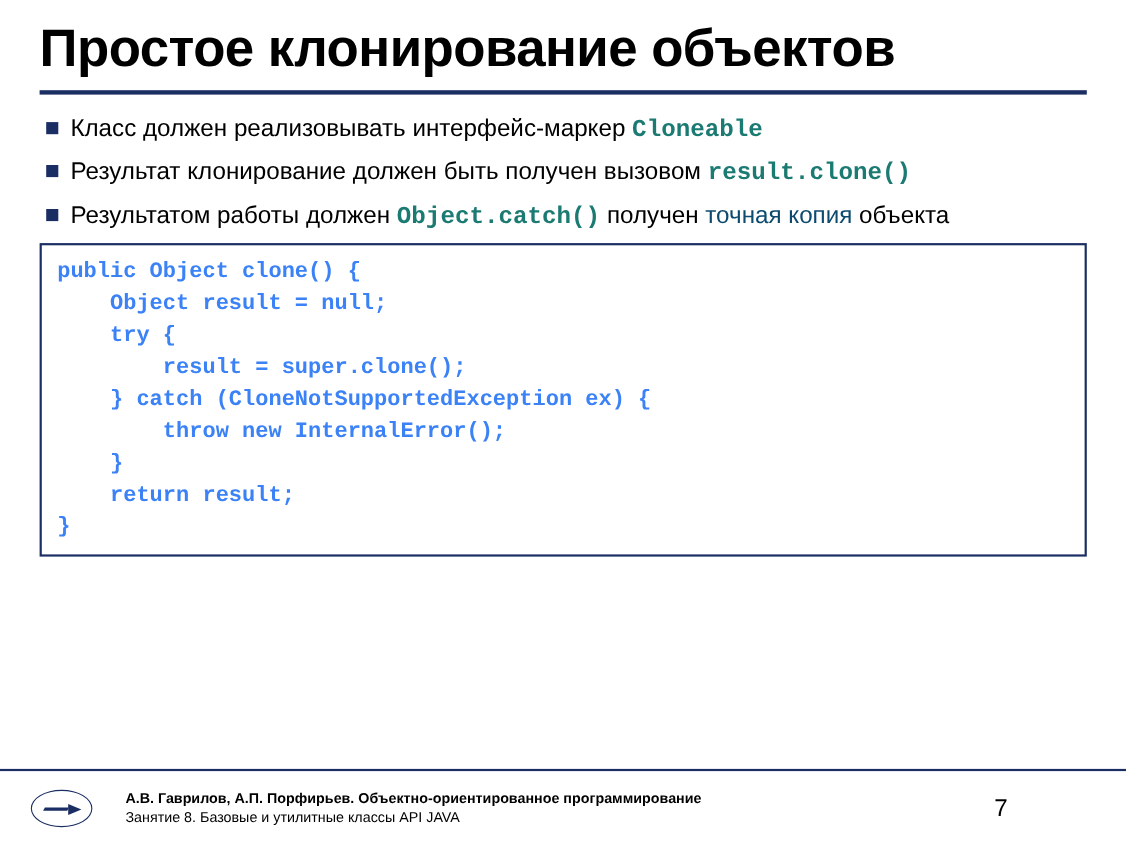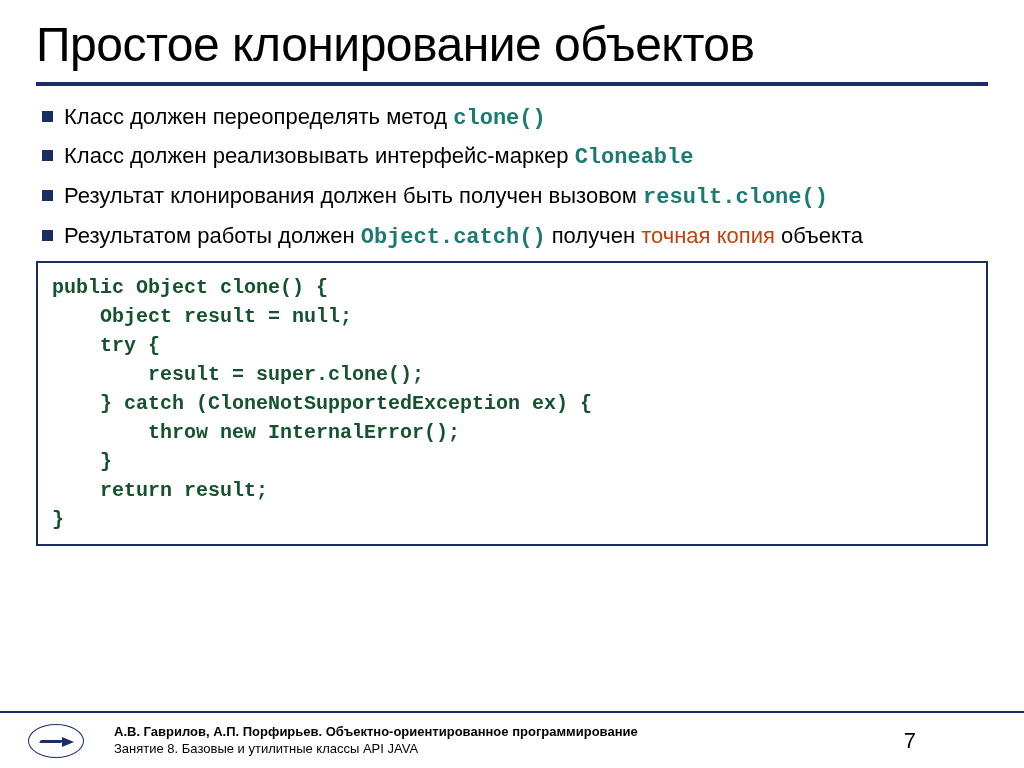--- a/index.html
+++ b/index.html
@@ -1,50 +1,47 @@
 <!DOCTYPE html>
 <html><head>
 <meta charset="utf-8">
 <style>
   * { box-sizing: border-box; margin: 0; padding: 0; }
   html, body { width: 1024px; height: 768px; background: #fff; font-family: Arial, Helvetica, sans-serif; }
   .slide { width: 1024px; height: 768px; position: relative; padding: 18px 36px 0 36px; }
-  .title { font-size: 48px; font-weight: 400; color: #000; line-height: 1.12; letter-spacing: -0.5px; }
+  .title { font-size: 48px; font-weight: 700; color: #000; line-height: 1.12; letter-spacing: -0.5px; }
   .hr { height: 4px; background: #1b2e63; margin-top: 10px; margin-bottom: 16px; }
   ul.bullets { list-style: none; padding-left: 4px; }
   ul.bullets > li { font-size: 22px; color: #000; line-height: 1.35; margin-bottom: 8px; padding-left: 24px; position: relative; }
   ul.bullets > li::before { content: ""; position: absolute; left: 2px; top: 9px; width: 11px; height: 11px; background: #1b2e63; }
   .code-inline { font-family: "Courier New", Courier, monospace; font-weight: 700; color: #1b7a72; }
-  .accent { color: #c2410c; }
-  .code-box { border: 2px solid #1b2e63; padding: 10px 14px 10px 14px; margin-top: 8px; font-family: "Courier New", Courier, monospace; font-size: 20px; font-weight: 700; line-height: 1.45; color: #14532d; white-space: pre; }
-  .footer { position: absolute; left: 0; right: 0; bottom: 0; height: 57px; border-top: 2px solid #1b2e63; display: flex; align-items: center; padding: 12px 28px; }
+  .accent { color: #0c4a6e; }
+  .code-box { border: 2px solid #1b2e63; padding: 10px 14px 10px 14px; margin-top: 8px; font-family: "Courier New", Courier, monospace; font-size: 20px; font-weight: 700; line-height: 1.45; color: #3b82f6; white-space: pre; }
+  .footer { position: absolute; left: 0; right: 0; bottom: 0; height: 69px; border-top: 2px solid #1b2e63; display: flex; align-items: center; padding: 12px 28px; }
   .logo { width: 56px; height: 34px; border: 1px solid #1b2e63; border-radius: 50%; display: flex; align-items: center; justify-content: center; margin-right: 30px; }
   .logo-inner { width: 40px; height: 12px; position: relative; }
   .logo-inner::before { content: ""; position: absolute; left: 4px; top: 5px; width: 22px; height: 3px; background: #1b2e63; transform: skewX(-30deg); }
   .logo-inner::after { content: ""; position: absolute; right: 2px; top: 2px; width: 0; height: 0; border-left: 12px solid #1b2e63; border-top: 5px solid transparent; border-bottom: 5px solid transparent; }
   .footer-text { font-size: 13px; line-height: 1.25; color: #000; flex: 1; }
   .footer-text .bold { font-weight: 700; }
   .page-num { font-size: 22px; color: #000; margin-left: 20px; margin-right: 80px; }
 </style>
 </head>
 <body>
 
 <div class="slide">
   <h1 class="title">Простое клонирование объектов</h1>
   <div class="hr"></div>
 
   <ul class="bullets">
     <li>
-      <span>Класс должен переопределять метод </span><span class="code-inline">clone()</span>
-    </li>
-    <li>
       <span>Класс должен реализовывать интерфейс-маркер </span><span class="code-inline">Cloneable</span>
     </li>
     <li>
-      <span>Результат клонирования должен быть получен вызовом </span><span class="code-inline">result.clone()</span>
+      <span>Результат клонирование должен быть получен вызовом </span><span class="code-inline">result.clone()</span>
     </li>
     <li>
       <span>Результатом работы должен </span><span class="code-inline">Object.catch()</span><span> получен </span><span class="accent">точная копия</span><span> объекта</span>
     </li>
   </ul>
 
   <div class="code-box">public Object clone() {
     Object result = null;
     try {
         result = super.clone();

